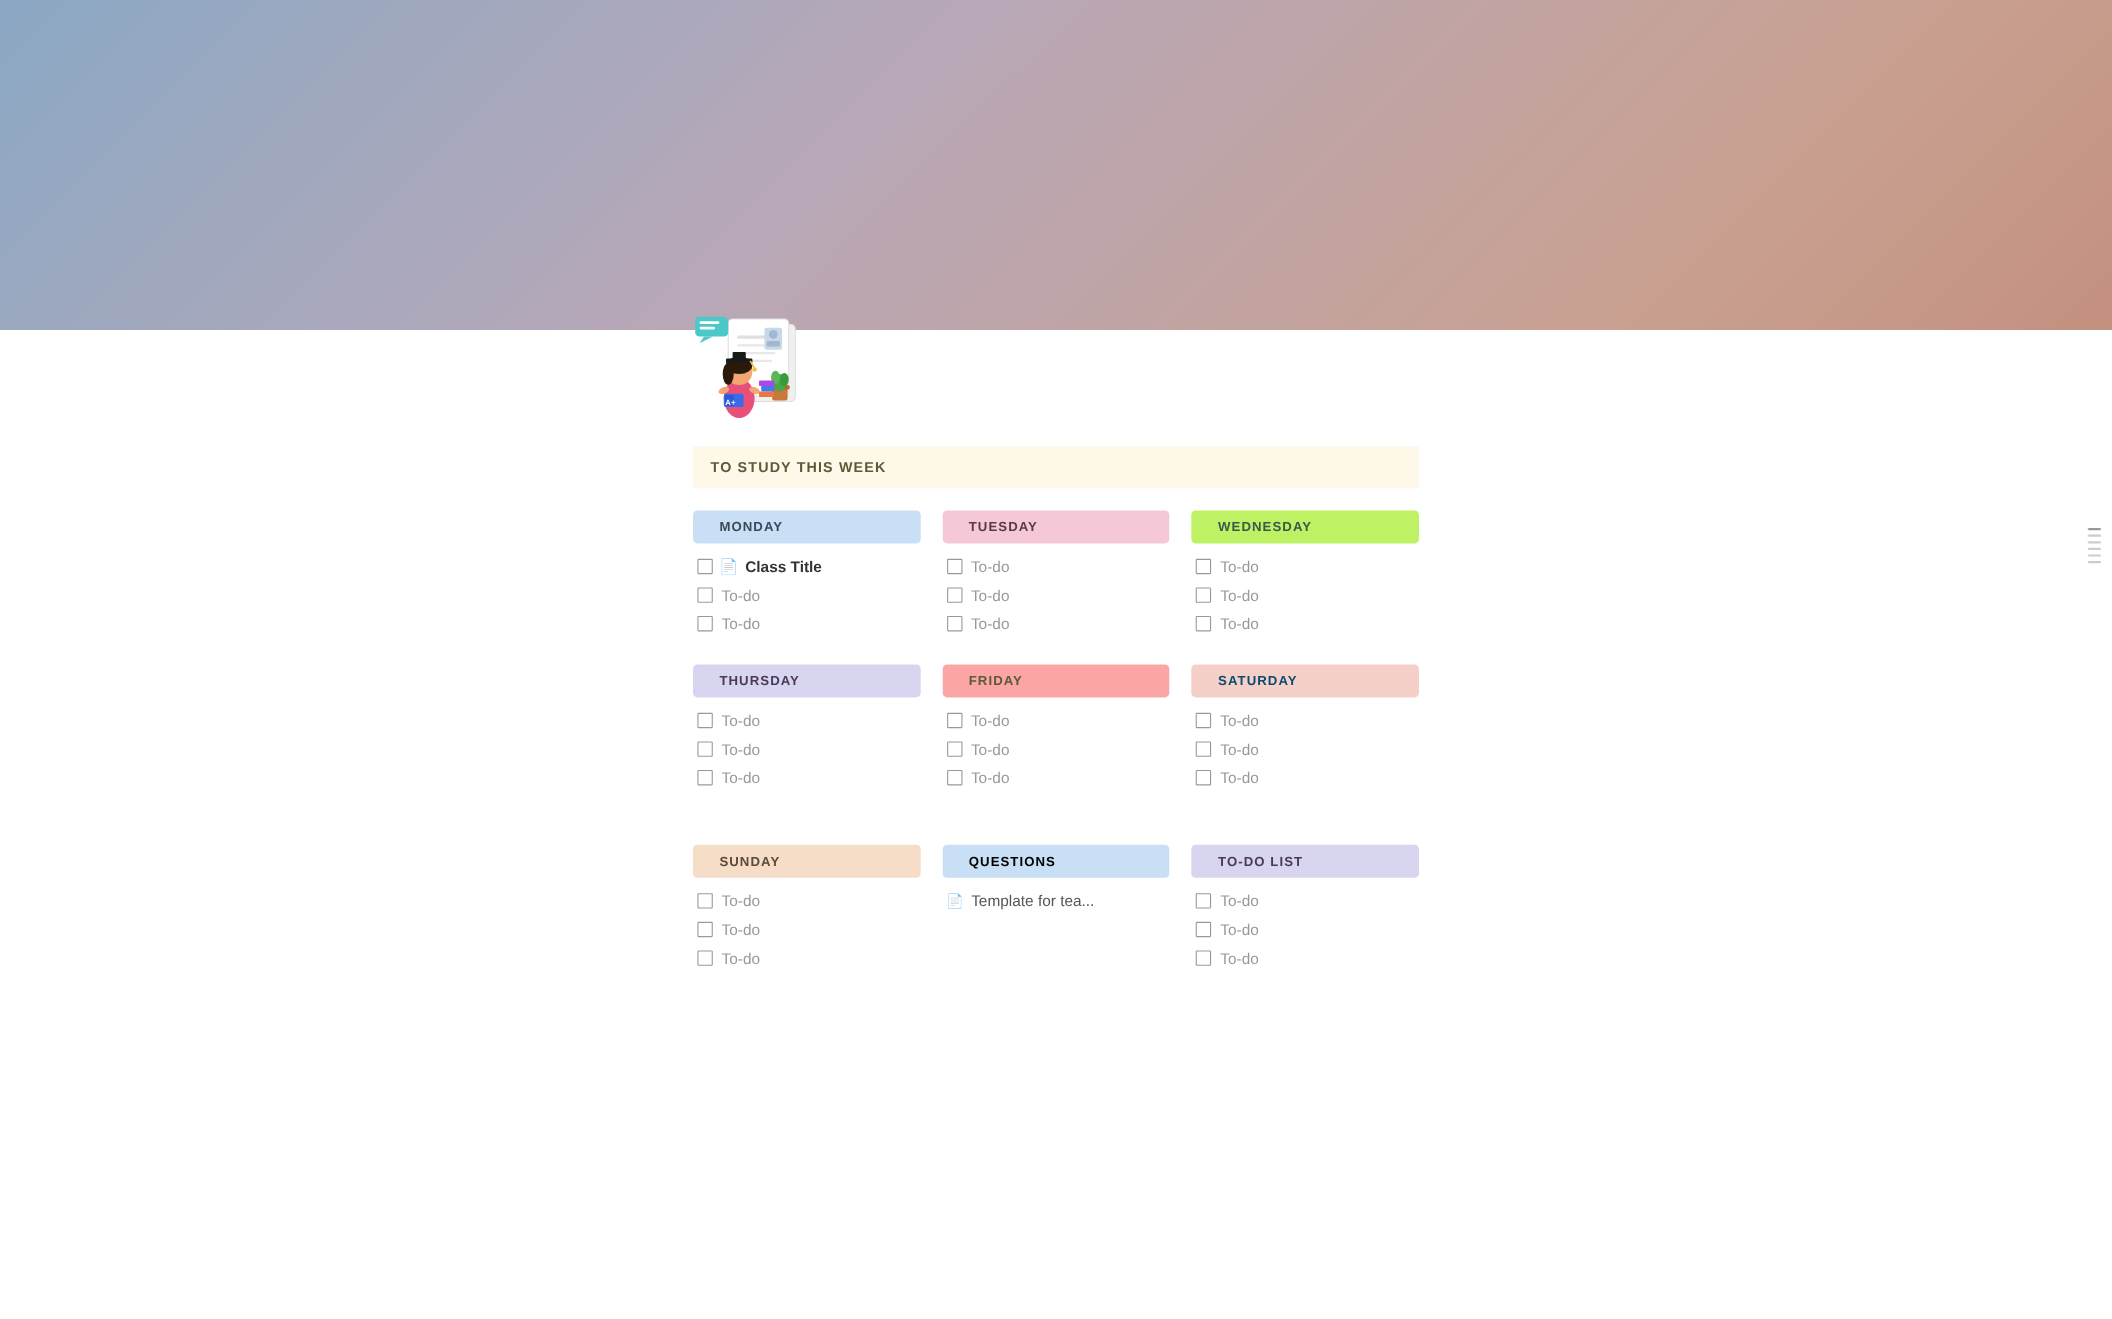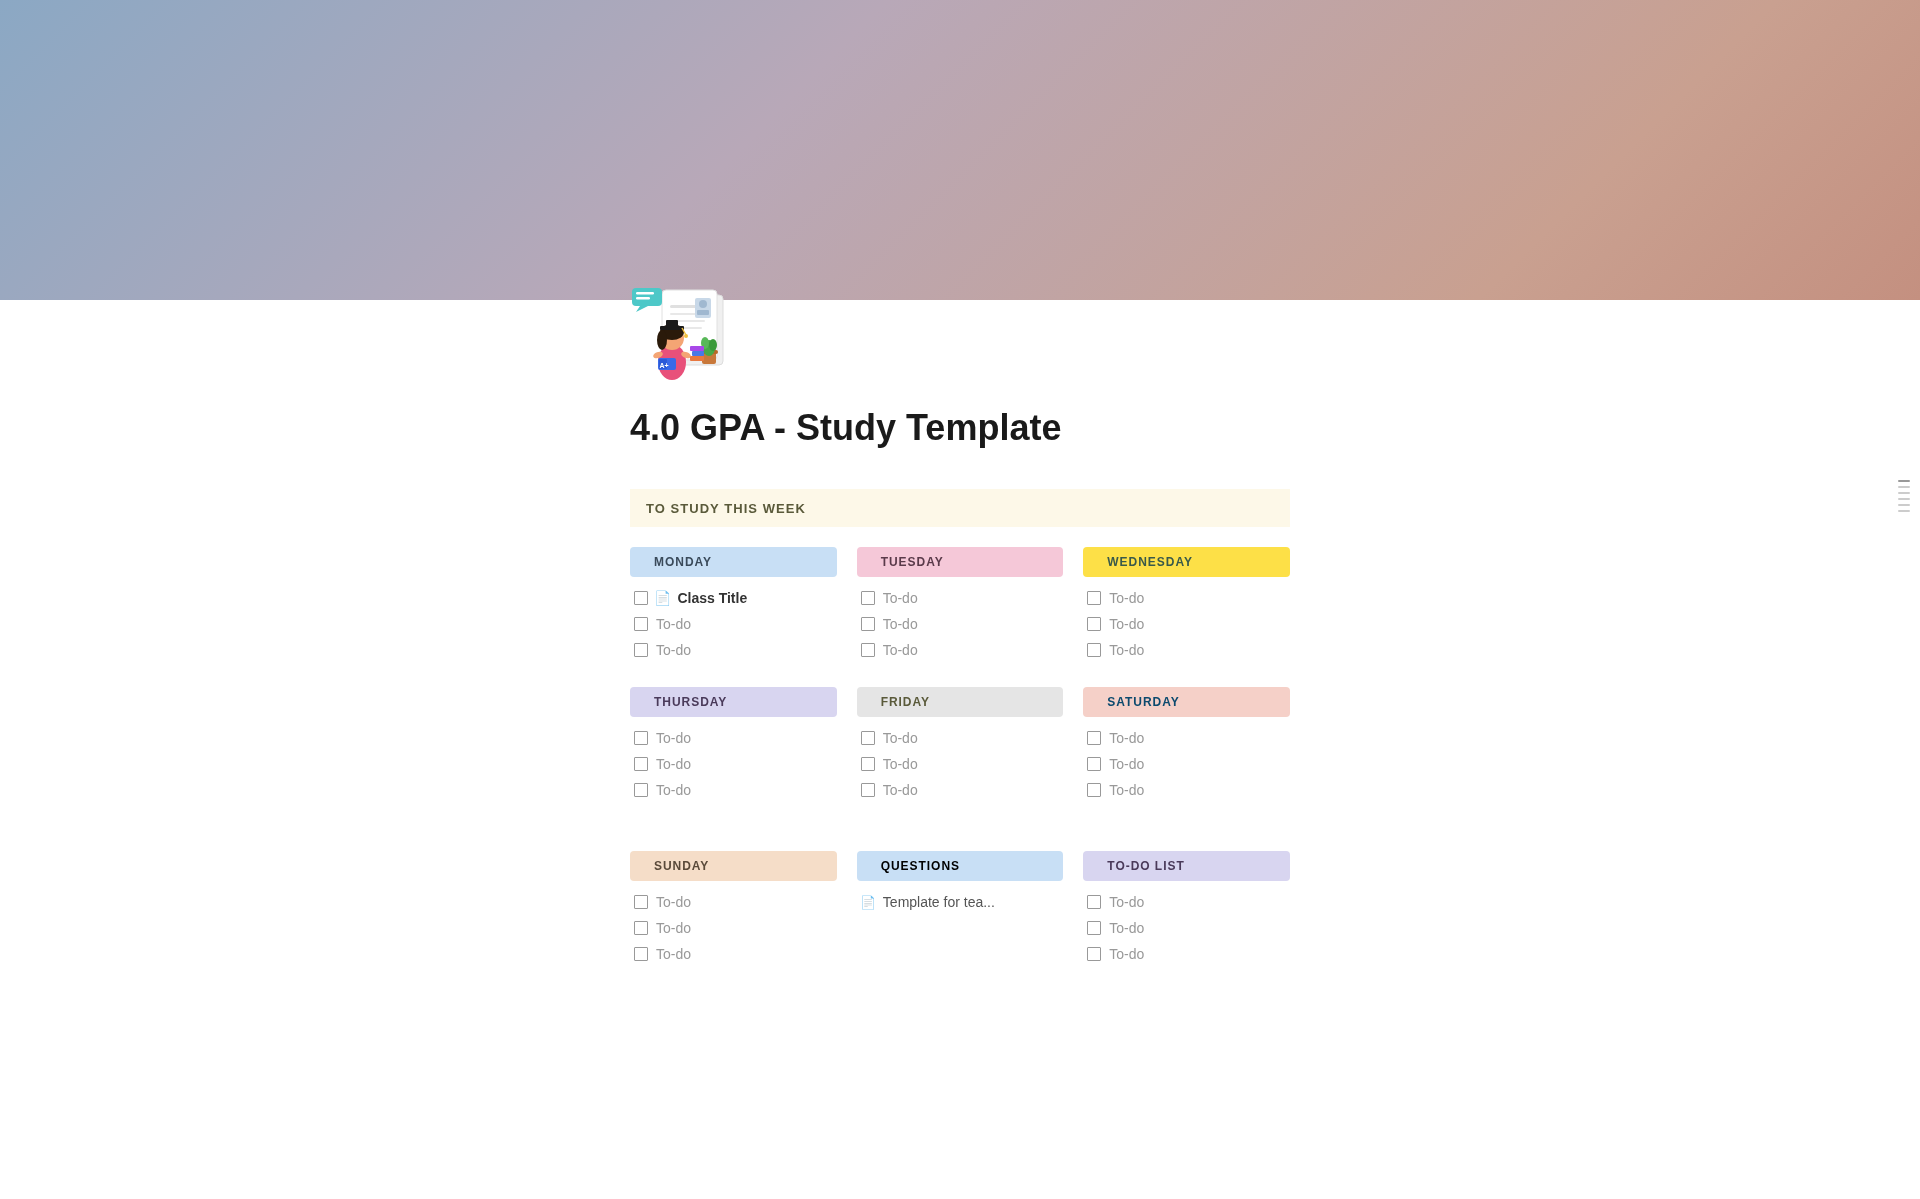--- a/index.html
+++ b/index.html
@@ -73,23 +73,23 @@
       font-size: 12px;
       font-weight: 700;
       letter-spacing: 0.08em;
       text-transform: uppercase;
       margin-bottom: 8px;
       color: #444;
     }
 
     .day-header.monday    { background: #c8dff5; color: #3a4a5a; }
     .day-header.tuesday   { background: #f5c8d8; color: #5a3a4a; }
-    .day-header.wednesday { background: #fde047; color: #3a5a4a; }
+    .day-header.wednesday { background: #bef264; color: #3a5a4a; }
     .day-header.thursday  { background: #d8d5f0; color: #4a3a5a; }
-    .day-header.friday    { background: #e5e5e5; color: #5a5a3a; }
+    .day-header.friday    { background: #fca5a5; color: #5a5a3a; }
     .day-header.saturday  { background: #f5d0c8; color: #0c4a6e; }
     .day-header.sunday    { background: #f5ddc8; color: #5a4a3a; }
     .day-header.questions { background: #c8dff5; color: #000000; }
     .day-header.todolist  { background: #d8d5f0; color: #4a3a5a; }
 
     .todo-item {
       display: flex;
       align-items: center;
       gap: 8px;
       padding: 5px 4px;
@@ -222,21 +222,20 @@
       <ellipse cx="79" cy="78" rx="6" ry="8" fill="#48a848"></ellipse>
       <ellipse cx="75" cy="73" rx="4" ry="6" fill="#58b858"></ellipse>
       <ellipse cx="83" cy="75" rx="4" ry="6" fill="#3a9a3a"></ellipse>
 
       <rect x="60" y="86" width="14" height="5" rx="1" fill="#e87840"></rect>
       <rect x="62" y="81" width="12" height="5" rx="1" fill="#4878e8"></rect>
       <rect x="60" y="76" width="14" height="5" rx="1" fill="#a848e8"></rect>
     </svg>
   </div>
 
-  <h1 class="page-title">4.0 GPA - Study Template</h1>
 
   <div class="section-header">
     <span class="section-header-label">TO STUDY THIS WEEK</span>
   </div>
 
   <div class="weekly-grid">
 
     <div class="day-block">
       <div class="day-header monday">MONDAY</div>
       <div class="class-title-item">

